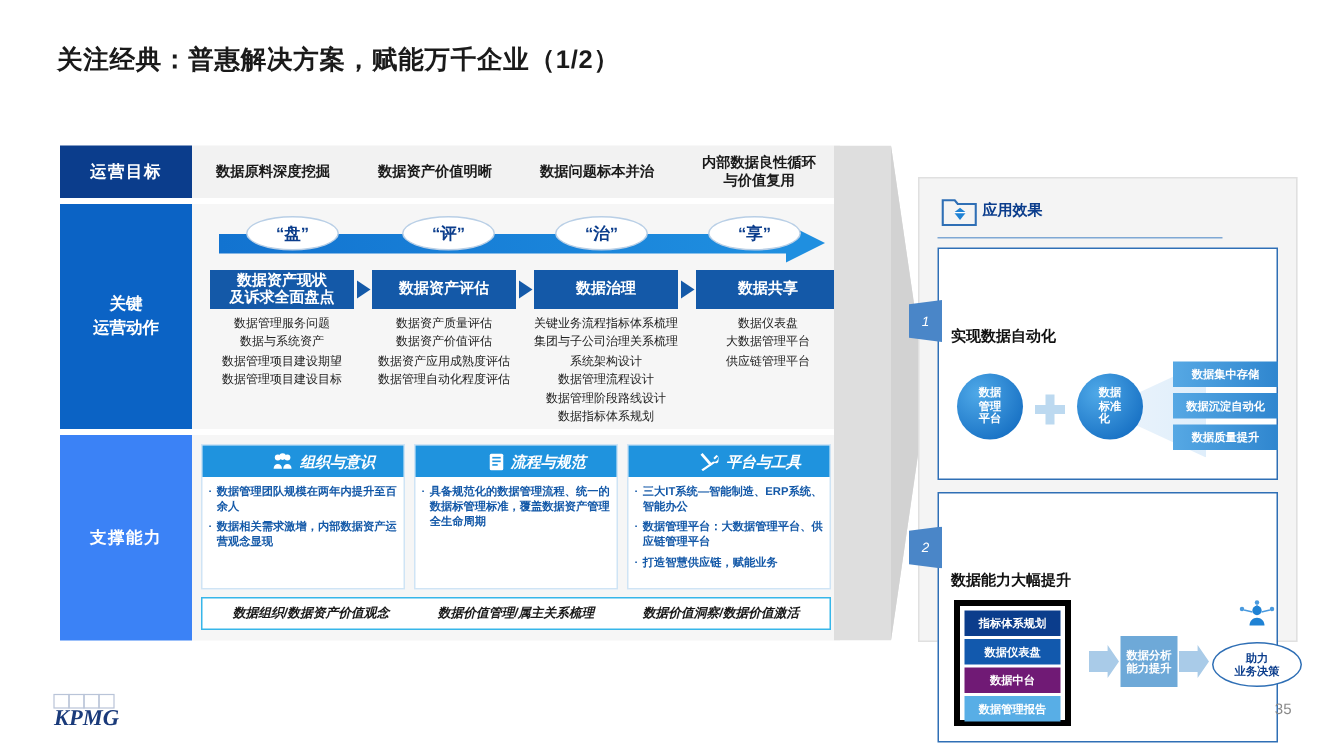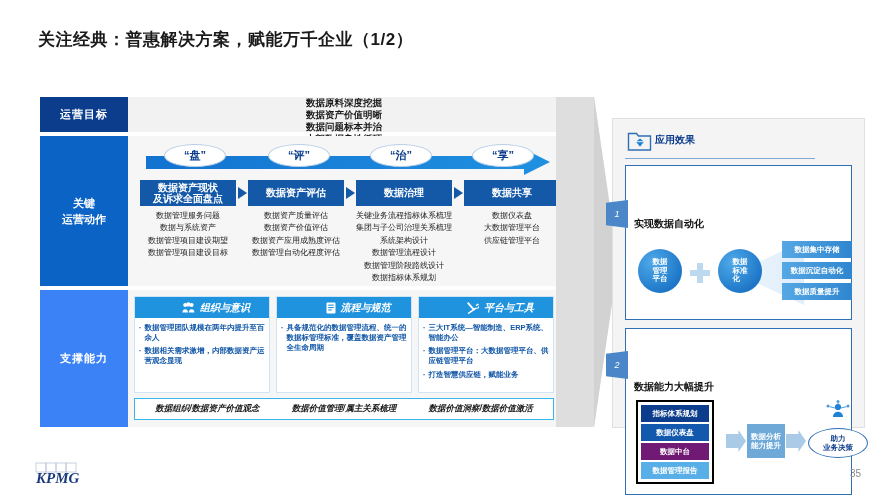--- a/index.html
+++ b/index.html
@@ -22,21 +22,21 @@
   .left-panel { position: absolute; left: 40px; top: 97px; width: 520px; height: 330px; }
 
   .row-goal { position:absolute; left:0; top:0; width:520px; height:35px; }
   .side-label {
     position:absolute; left:0; top:0; width:88px; height:35px;
     background:#0b3d8c; color:#fff; font-size:11px; font-weight:bold;
     display:flex; align-items:center; justify-content:center; letter-spacing:1px;
   }
   .goal-items {
     position:absolute; left:88px; top:0; right:0; height:35px;
-    background:#f2f2f2; display:flex; align-items:center;flex-direction:column;
+    background:#f2f2f2; display:flex; align-items:center;
   }
   .goal-item {
     flex:1; text-align:center; font-size:9.5px; font-weight:bold; color:#1a1a1a;
     line-height:1.25; padding:0 2px;
   }
 
   .row-key { position:absolute; left:0; top:39px; width:520px; height:150px; }
   .side-label-key {
     position:absolute; left:0; top:0; width:88px; height:150px;
     background:#0b63c5; color:#fff; font-size:11px; font-weight:bold;
@@ -183,21 +183,21 @@
     position:absolute; left:148px; width:70px; height:17px;
     color:#fff; font-size:7.5px; font-weight:bold;
     display:flex; align-items:center; justify-content:center;
     background:linear-gradient(to right,#56a8e4,#2f86cf);
   }
   .o1{ top:6px; } .o2{ top:27px; } .o3{ top:48px; }
 
   .cap-flow { position:relative; height:88px; }
   .cap-list {
     position:absolute; left:2px; top:2px; width:78px; height:84px;
-    border:2px solid #000000; padding:3px;
+    border:4px solid #000000; padding:3px;
   }
   .cap-item {
     height:17px; margin-bottom:2px; color:#fff; font-size:7.5px; font-weight:bold;
     display:flex; align-items:center; justify-content:center;
   }
   .cap-item:nth-child(1){ background:#0b3d8c; }
   .cap-item:nth-child(2){ background:#1259ad; }
   .cap-item:nth-child(3){ background:#701a75; }
   .cap-item:nth-child(4){ background:#58aee6; }
   .big-arrow {

